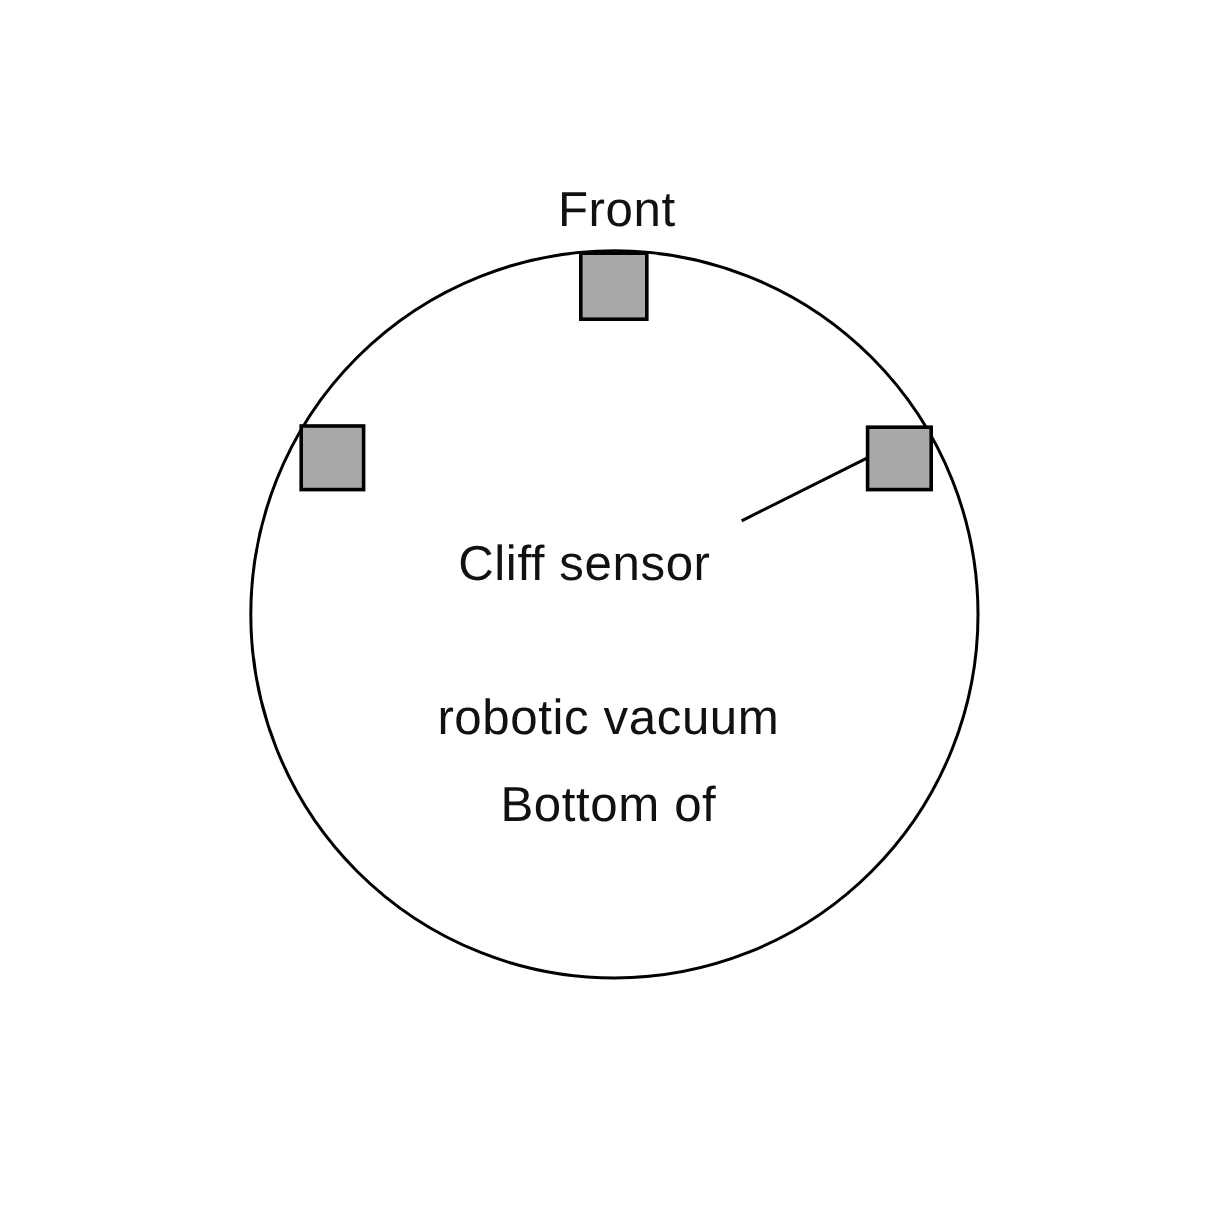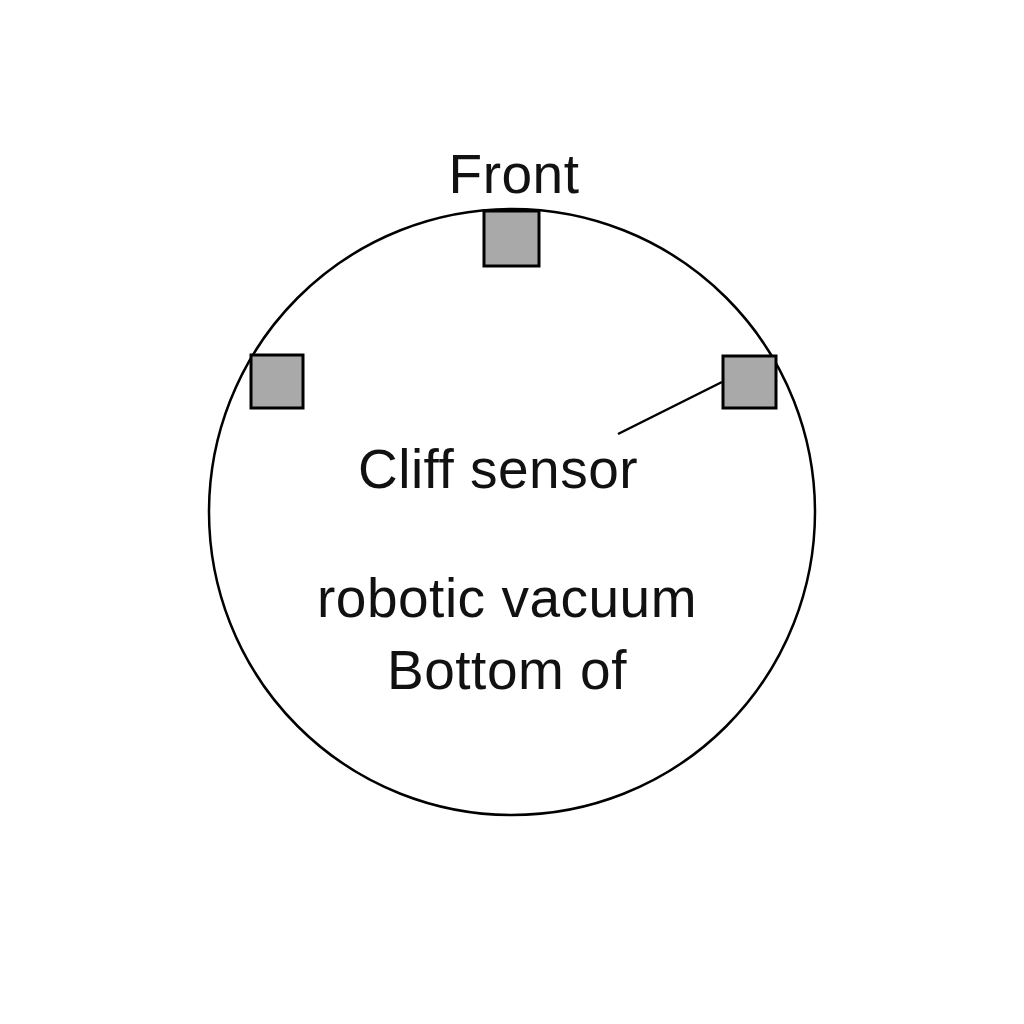--- a/index.html
+++ b/index.html
@@ -30,21 +30,21 @@
     stroke-width: 2.5;
   }
   .diagram-svg rect {
     stroke: #000000;
     stroke-width: 3;
   }
   .label {
     position: absolute;
     transform: translateX(-50%);
     color: #111111;
-    font-size: 55px;
+    font-size: 41px;
     line-height: 72px;
     white-space: nowrap;
     text-align: center;
     letter-spacing: 0.5px;
   }
 </style>
 </head>
 <body>
 
 <div class="canvas">
@@ -57,20 +57,20 @@
 
     <rect x="484" y="211" width="55" height="55" fill="#a9a9a9"></rect>
 
     <rect x="251" y="355" width="52" height="53" fill="#a9a9a9"></rect>
 
     <rect x="723" y="356" width="53" height="52" fill="#a9a9a9"></rect>
   </svg>
 
   <div class="label" style="left: 514px; top: 138px;">Front</div>
 
-  <div class="label" style="left: 498px; top: 433px;">Cliff sensor</div>
+  <div class="label" style="left: 487px; top: 433px;">Cliff sensor</div>
 
   <div class="label" style="left: 507px; top: 562px;">
     <div>robotic vacuum</div>
     <div>Bottom of</div>
   </div>
 
 </div>
 
 </body></html>

